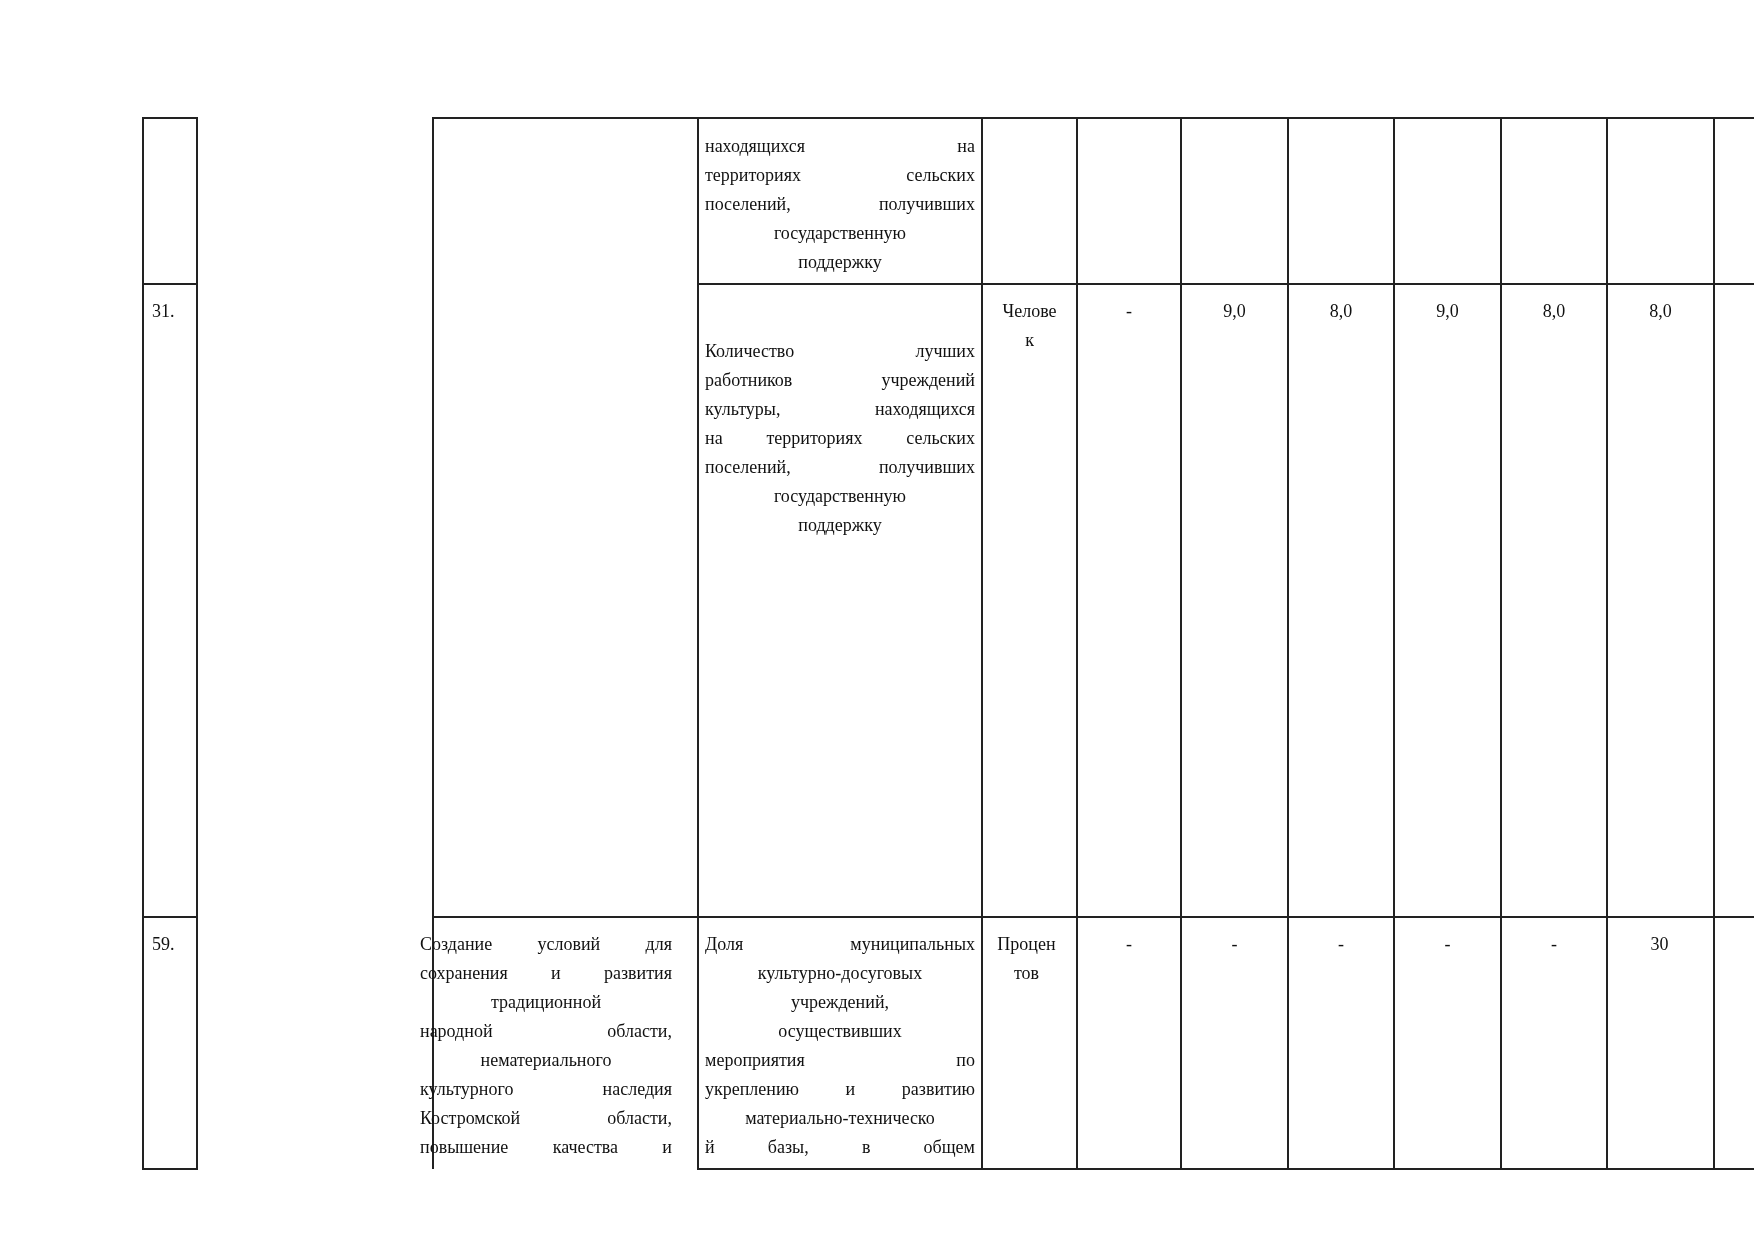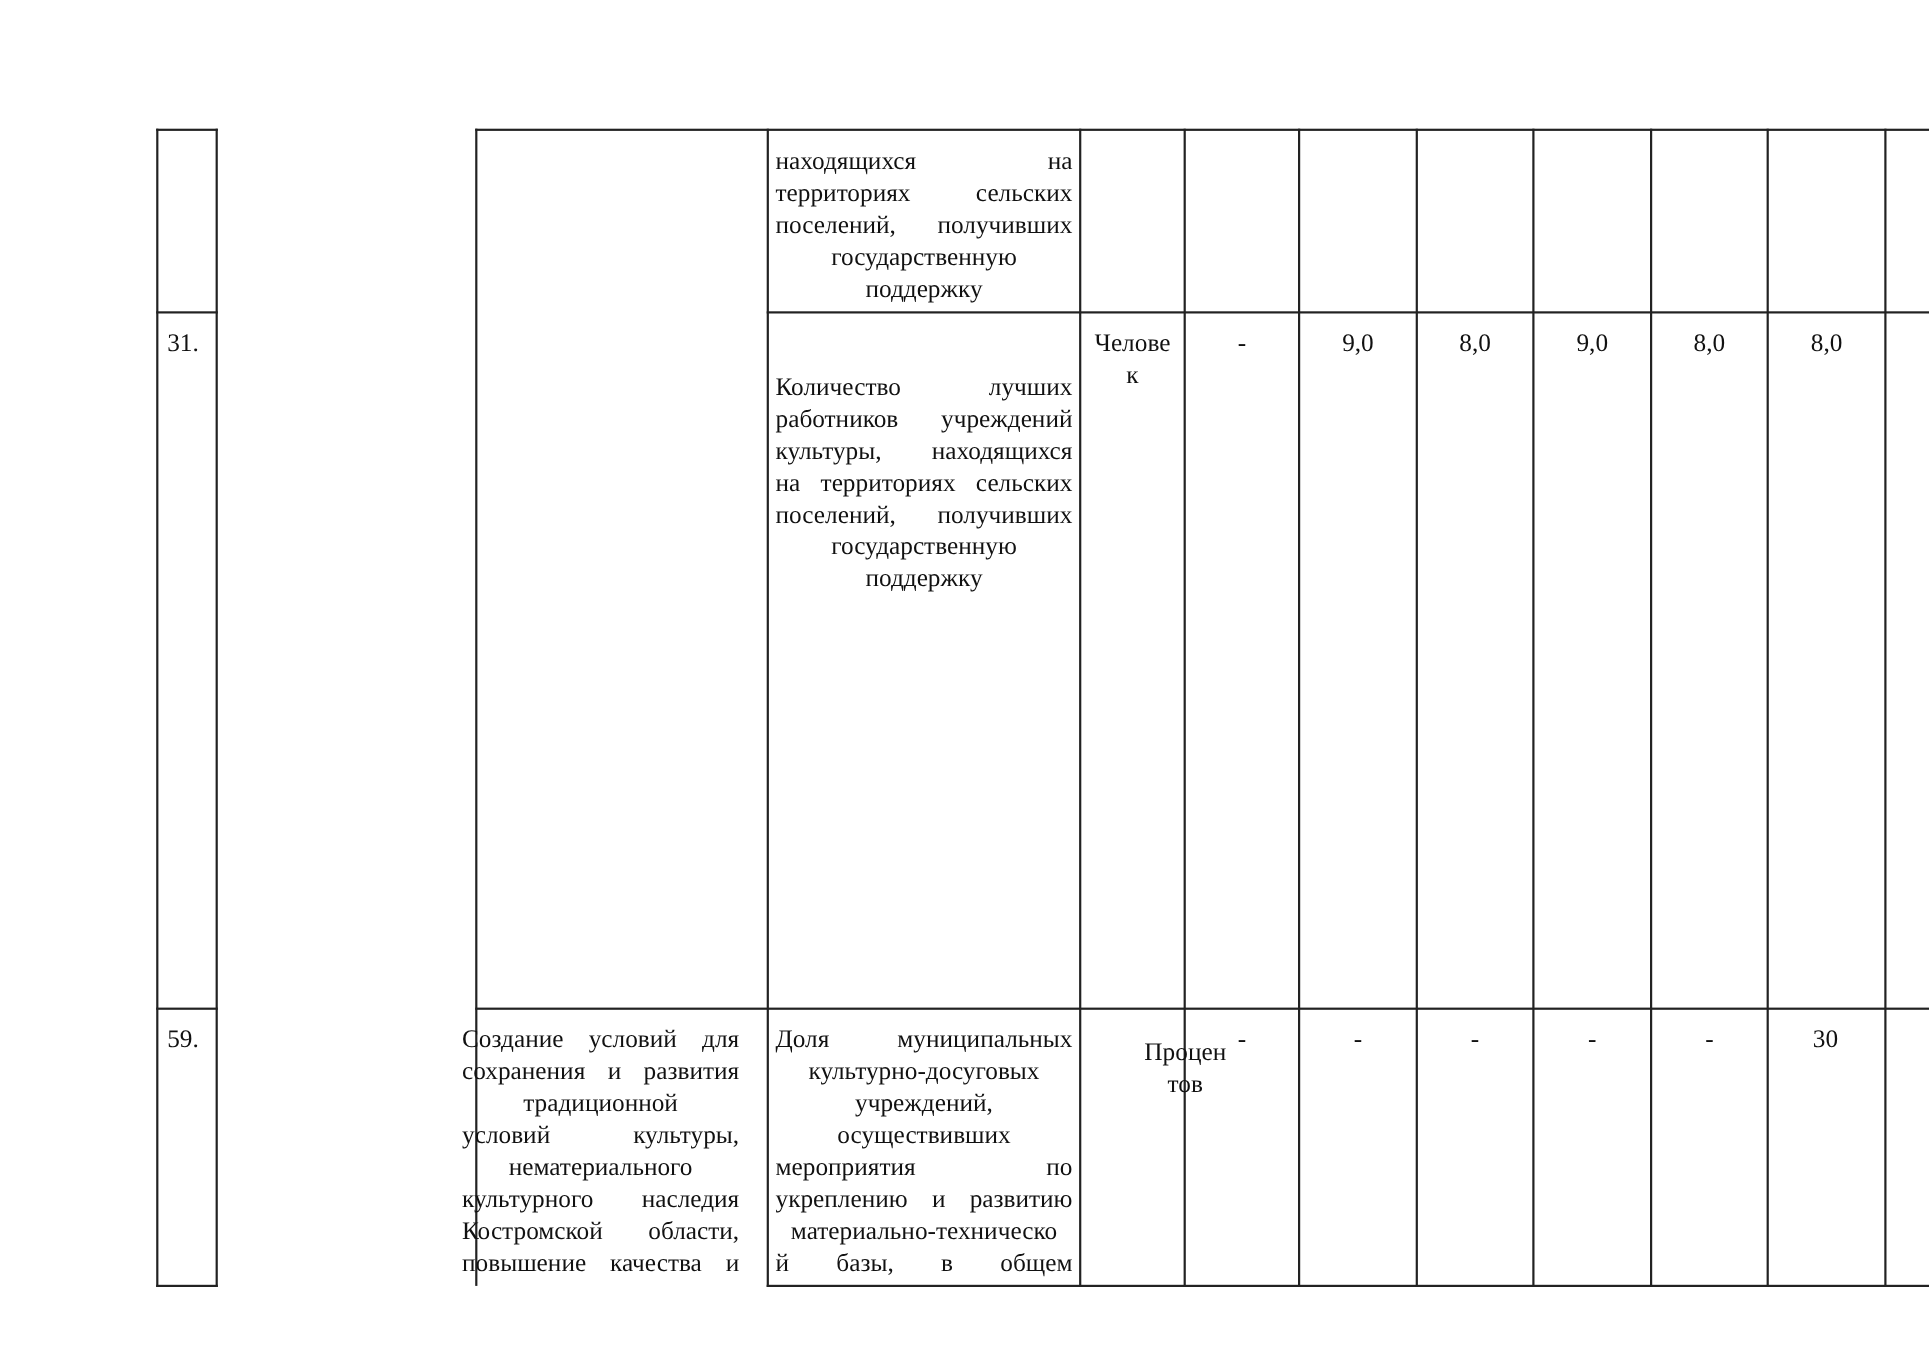--- a/index.html
+++ b/index.html
@@ -1,21 +1,21 @@
 <!DOCTYPE html>
 <html><head>
 <meta charset="utf-8">
 <style>
   html, body { margin:0; padding:0; background:#ffffff; }
   body { width:1754px; height:1240px; position:relative; overflow:hidden;
          font-family:"Liberation Serif", serif; color:#111; }
   .ln { position:absolute; background:#222; }
   .h { height:2px; }
   .v { width:2px; }
-  .cell { position:absolute; box-sizing:border-box; font-size:23px; line-height:29px; }
+  .cell { position:absolute; box-sizing:border-box; font-size:18px; line-height:29px; }
   .ctr { text-align:center;font-family:Liberation Serif, serif; }
   .tl { display:block; }
   .tl.j { text-align:justify; text-align-last:justify; }
   .tl.l { text-align:center; }
 </style>
 </head>
 <body>
 
 <div class="ln v" style="left:142px;top:117px;height:1053px;"></div>
 <div class="ln v" style="left:196px;top:117px;height:1053px;"></div>
@@ -68,37 +68,37 @@
 <div class="cell ctr" style="left:1395px;top:297px;width:105px;">9,0</div>
 <div class="cell ctr" style="left:1502px;top:297px;width:104px;">8,0</div>
 <div class="cell ctr" style="left:1608px;top:297px;width:105px;">8,0</div>
 <div class="cell ctr" style="left:1715px;top:297px;width:60px;"></div>
 
 <div class="cell" style="left:152px;top:930px;width:44px;">59.</div>
 <div class="cell" style="left:420px;top:930px;width:252px;">
   <span class="tl j">Создание условий для</span>
   <span class="tl j">сохранения и развития</span>
   <span class="tl l">традиционной</span>
-  <span class="tl j">условий культуры,</span>
+  <span class="tl j">народной области,</span>
   <span class="tl l">нематериального</span>
   <span class="tl j">культурного наследия</span>
   <span class="tl j">Костромской области,</span>
   <span class="tl j">повышение качества и</span>
 </div>
 <div class="cell" style="left:705px;top:930px;width:270px;">
   <span class="tl j">Доля муниципальных</span>
   <span class="tl l">культурно-досуговых</span>
   <span class="tl l">учреждений,</span>
   <span class="tl l">осуществивших</span>
   <span class="tl j">мероприятия по</span>
   <span class="tl j">укреплению и развитию</span>
   <span class="tl l">материально-техническо</span>
   <span class="tl j">й базы, в общем</span>
 </div>
-<div class="cell ctr" style="left:1031px;top:930px;width:93px;margin-top:12px;">
+<div class="cell ctr" style="left:980px;top:930px;width:93px;">
   <span class="tl">Процен</span>
   <span class="tl">тов</span>
 </div>
 <div class="cell ctr" style="left:1078px;top:930px;width:102px;">-</div>
 <div class="cell ctr" style="left:1182px;top:930px;width:105px;">-</div>
 <div class="cell ctr" style="left:1289px;top:930px;width:104px;">-</div>
 <div class="cell ctr" style="left:1395px;top:930px;width:105px;">-</div>
 <div class="cell ctr" style="left:1502px;top:930px;width:104px;">-</div>
 <div class="cell ctr" style="left:1608px;top:930px;width:103px;">30</div>
 <div class="cell ctr" style="left:1715px;top:930px;width:60px;"></div>

